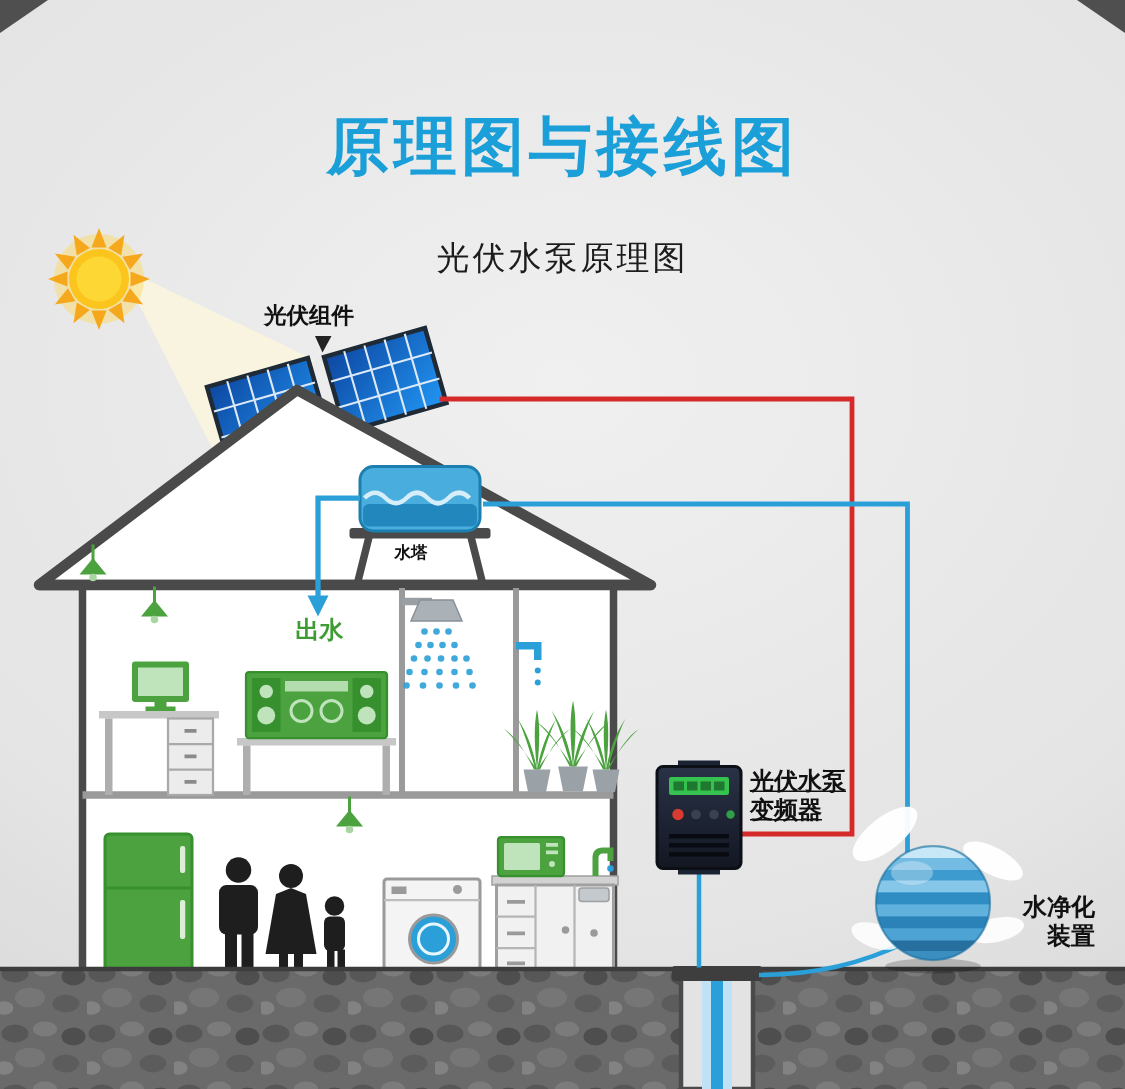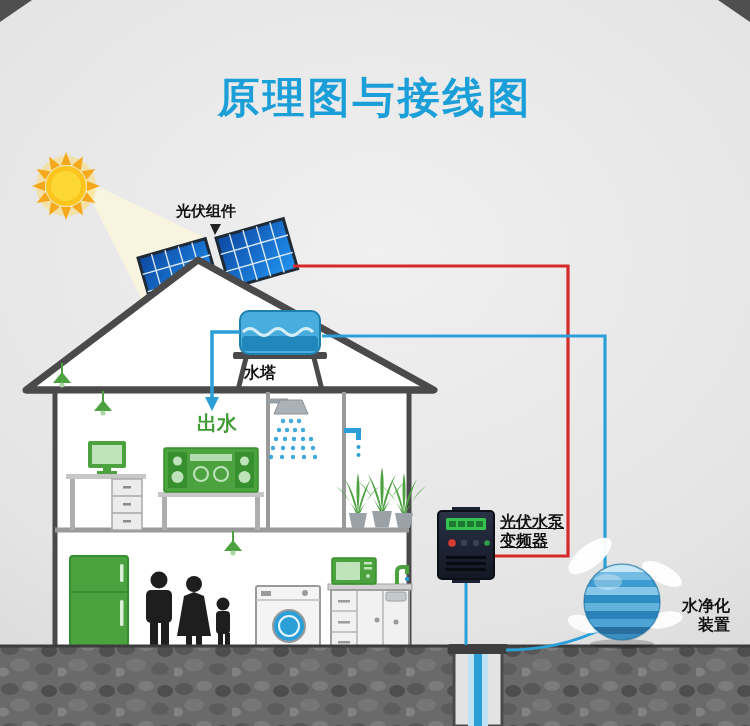--- a/index.html
+++ b/index.html
@@ -22,31 +22,32 @@
     font-size:22px;font-weight:500;letter-spacing:2px;
     color:#1c1c1c;
   }
   .diagram-svg{position:absolute;left:0;top:0;}
   .lbl{
     position:absolute;
     font-weight:700;color:#111;
     font-size:15px;line-height:1.2;white-space:nowrap;
   }
   .lbl-pv{left:176px;top:202px;text-align:center;}
-  .lbl-tower{left:244px;top:363px;font-size:16px;}
-  .lbl-out{left:197px;top:411px;font-size:20px;color:#3f9c35;}
+  .lbl-tower{left:263px;top:363px;font-size:11px;}
+  .lbl-out{left:197px;top:411px;font-size:16px;color:#3f9c35;}
   .lbl-inverter{left:500px;top:512px;font-size:16px;line-height:19px;text-decoration:underline;}
   .lbl-purifier{left:674px;top:596px;font-size:16px;line-height:19px;text-align:right;width:56px;}
 </style>
 </head>
 <body>
 
 <div class="stage">
 
   <div class="title">原理图与接线图</div>
+  <div class="subtitle">光伏水泵原理图</div>
 
   <svg class="diagram-svg" width="750" height="726" viewBox="0 0 750 726">
     <defs>
       <linearGradient id="panG" x1="0" y1="0" x2="1" y2="1">
         <stop offset="0" stop-color="#0d47a1"></stop>
         <stop offset="1" stop-color="#2196f3"></stop>
       </linearGradient>
       <linearGradient id="invG" x1="0" y1="0" x2="0" y2="1">
         <stop offset="0" stop-color="#2a3247"></stop>
         <stop offset="1" stop-color="#121722"></stop>

